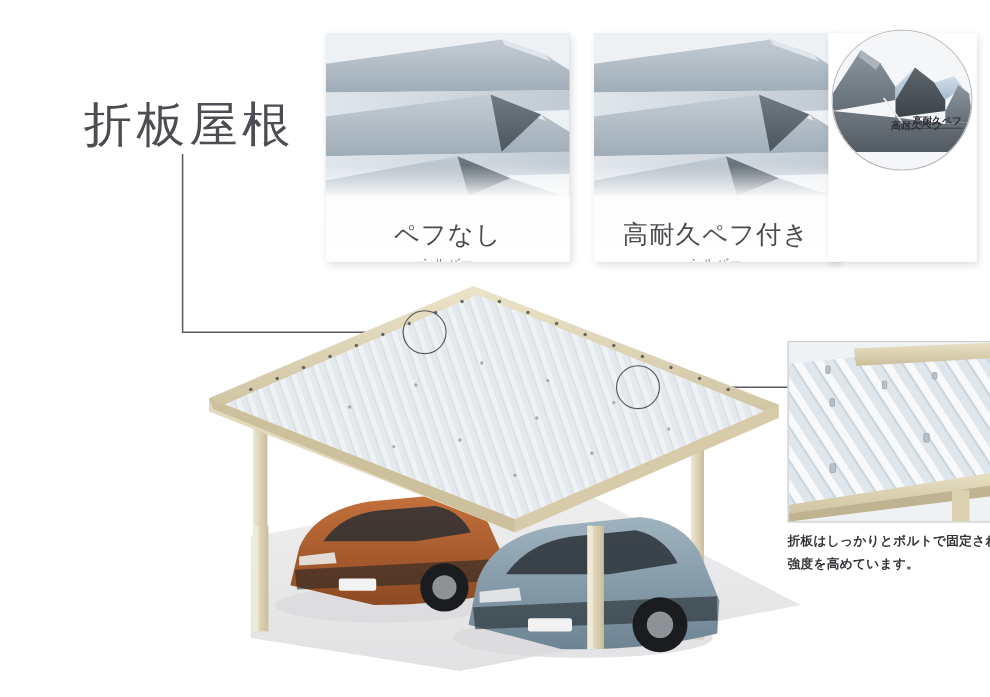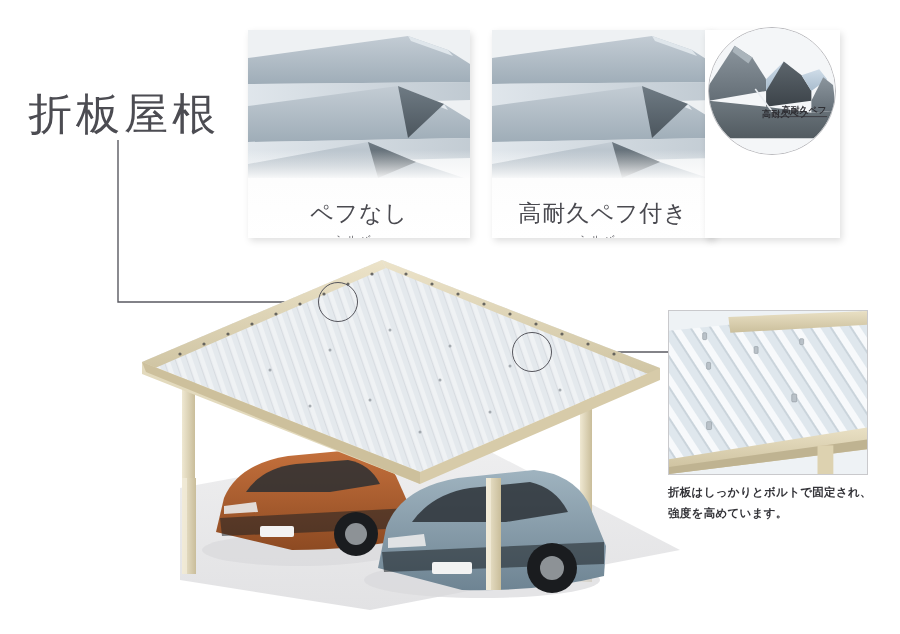--- a/index.html
+++ b/index.html
@@ -7,21 +7,21 @@
   html, body {
     margin: 0; padding: 0;
     background: #ffffff;
   }
   body {
     width: 900px; height: 634px;
     position: relative; overflow: hidden;
     font-family: "Liberation Sans", "DejaVu Sans", sans-serif;
     color: #3a3a3a;
   }
-  #stage { position: absolute; inset: 0; }
+  #stage { position: absolute; inset: 0; margin-left: 48px; }
 
   
   .page-title {
     position: absolute; left: 28px; top: 92px;
     font-size: 44px; line-height: 1;
     letter-spacing: 4px;
     color: #4c4c52;
     font-weight: 400;
     white-space: nowrap;
     font-family: "DejaVu Serif", "Liberation Serif", serif;

